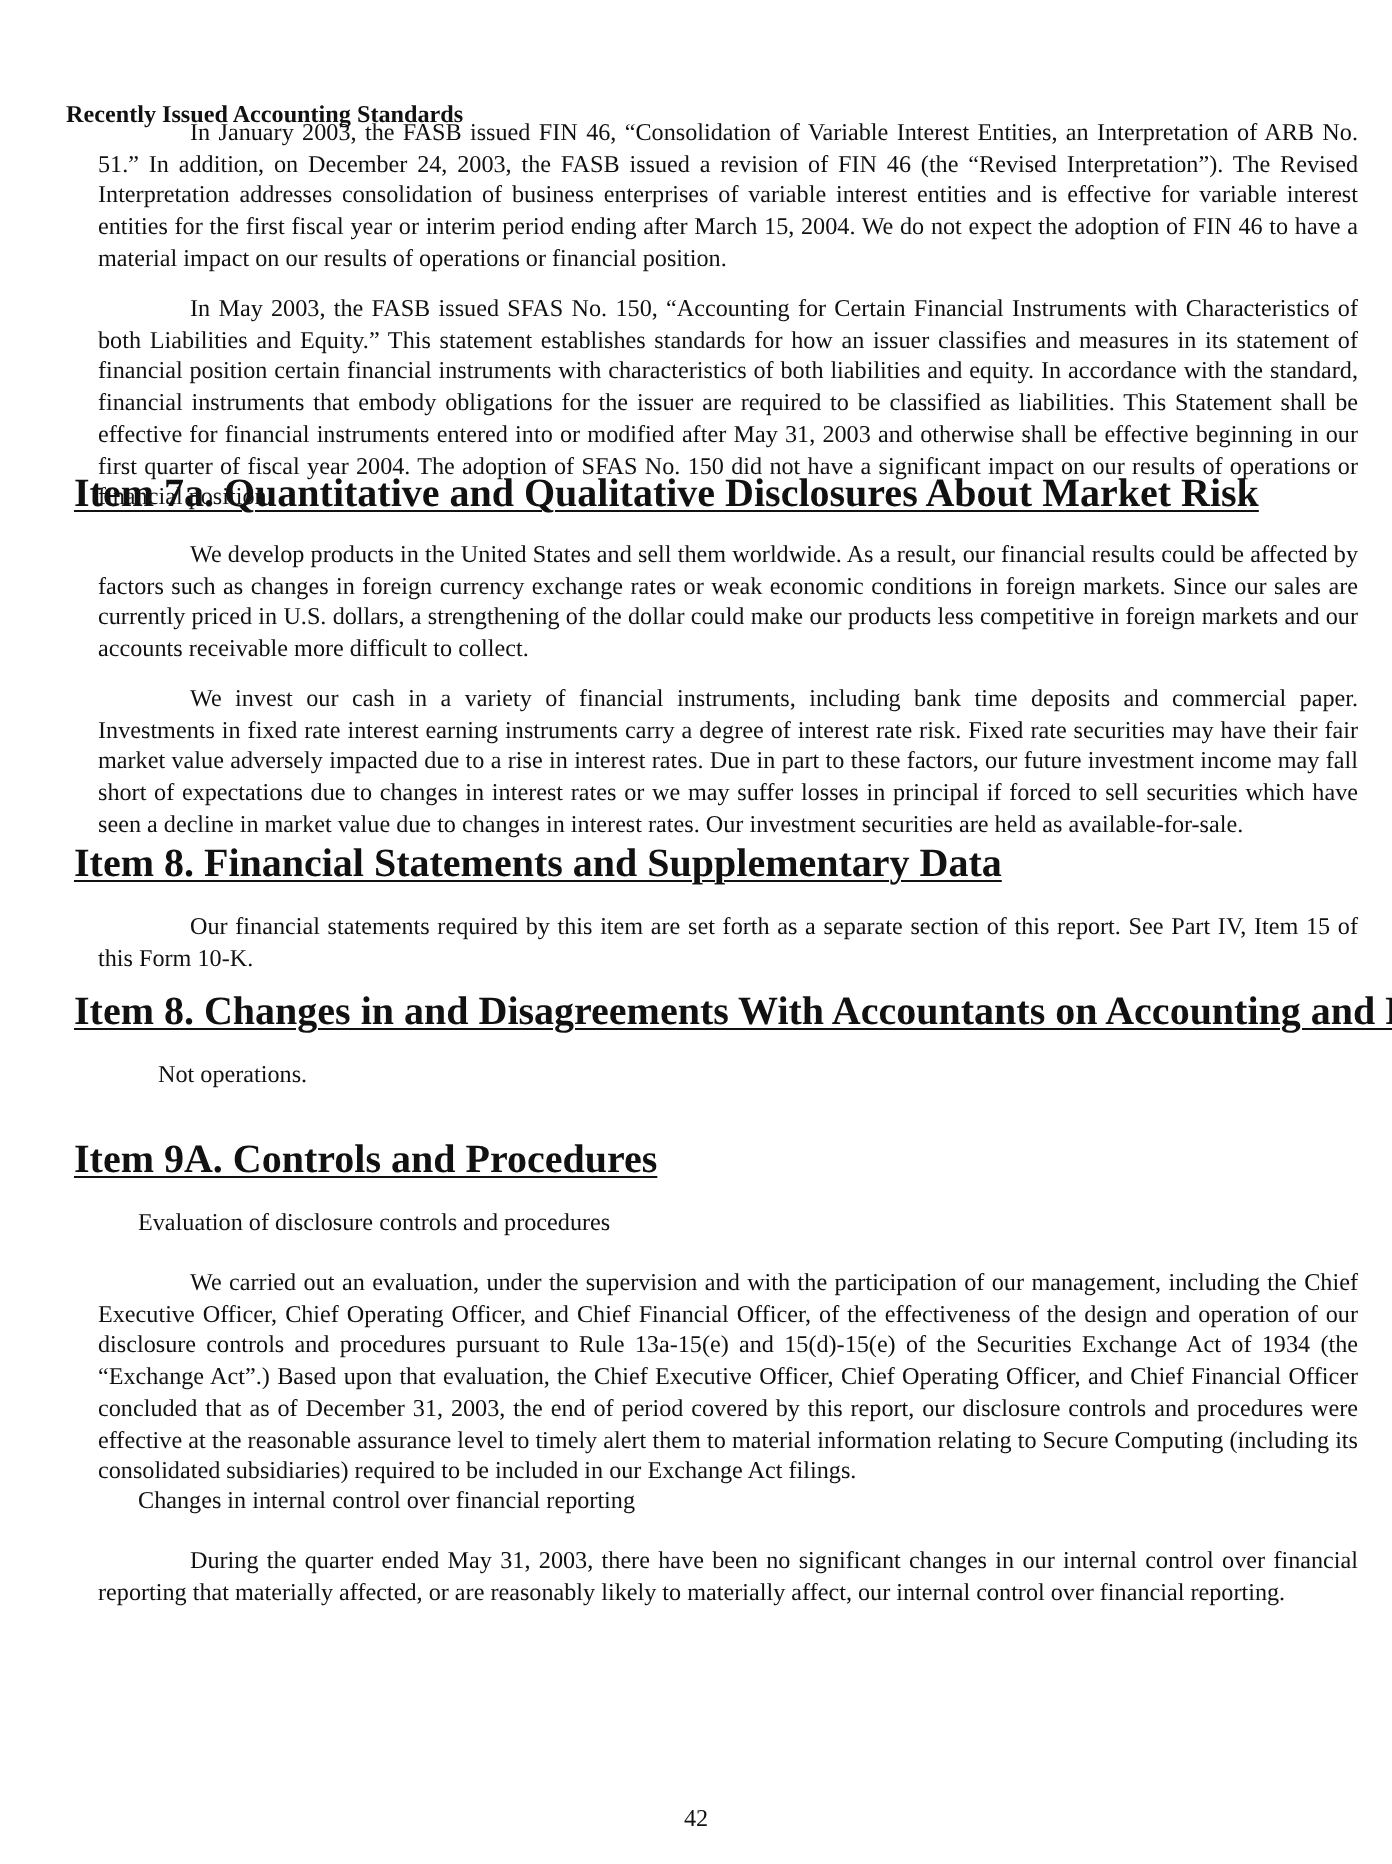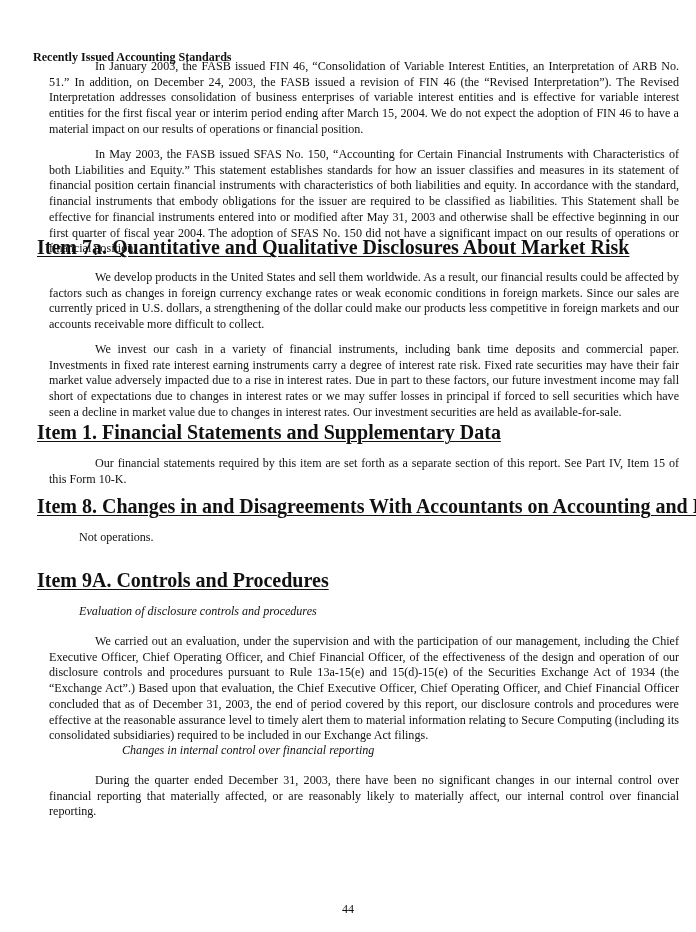--- a/index.html
+++ b/index.html
@@ -6,54 +6,54 @@
   body { width: 696px; height: 932px; position: relative; overflow: hidden; }
   .page {
     position: absolute; left: 33px; top: 0; width: 630px;
     font-family: "Liberation Serif", serif;
     font-size: 12.1px; line-height: 15.7px; color: #111111;
   }
   .sub-heading { position: absolute; left: 0; font-weight: bold; font-size: 12.1px; }
   .item-heading { position: absolute; left: 4px; font-weight: bold; font-size: 20px; text-decoration: underline; text-underline-offset: 2px; text-decoration-thickness: 1px; white-space: nowrap; }
   .para { position: absolute; left: 16px; width: 630px; text-align: justify; margin: 0; }
   .para .indent { display: inline-block; width: 46px; }
-  .ital { position: absolute; left: 46px; font-style: italic; }
+  .ital { position: absolute; left: 36px; }
   .plain { position: absolute; left: 46px; }
   .page-number { position: absolute; left: 0; width: 630px; text-align: center; }
 </style>
 </head>
 <body>
 
 <div class="page">
 
   <div class="sub-heading" style="top:50px;">Recently Issued Accounting Standards</div>
 
   <p class="para" style="top:59px;"><span class="indent"></span><span>In January 2003, the FASB issued FIN 46, “Consolidation of Variable Interest Entities, an Interpretation of ARB No. 51.” In addition, on December 24, 2003, the FASB issued a revision of FIN 46 (the “Revised Interpretation”).  The Revised Interpretation addresses consolidation of business enterprises of variable interest entities and is effective for variable interest entities for the first fiscal year or interim period ending after March 15, 2004. We do not expect the adoption of FIN 46 to have a material impact on our results of operations or financial position.</span></p>
 
   <p class="para" style="top:147px;"><span class="indent"></span><span>In May 2003, the FASB issued SFAS No. 150, “Accounting for Certain Financial Instruments with Characteristics of both Liabilities and Equity.” This statement establishes standards for how an issuer classifies and measures in its statement of financial position certain financial instruments with characteristics of both liabilities and equity. In accordance with the standard, financial instruments that embody obligations for the issuer are required to be classified as liabilities. This Statement shall be effective for financial instruments entered into or modified after May 31, 2003 and otherwise shall be effective beginning in our first quarter of fiscal year 2004. The adoption of SFAS No. 150 did not have a significant impact on our results of operations or financial position.</span></p>
 
   <div class="item-heading" style="top:240px;">Item 7a.  Quantitative and Qualitative Disclosures About Market Risk</div>
 
   <p class="para" style="top:270px;"><span class="indent"></span><span>We develop products in the United States and sell them worldwide.  As a result, our financial results could be affected by factors such as changes in foreign currency exchange rates or weak economic conditions in foreign markets.  Since our sales are currently priced in U.S. dollars, a strengthening of the dollar could make our products less competitive in foreign markets and our accounts receivable more difficult to collect.</span></p>
 
   <p class="para" style="top:342px;"><span class="indent"></span><span>We invest our cash in a variety of financial instruments, including bank time deposits and commercial paper.  Investments in fixed rate interest earning instruments carry a degree of interest rate risk.  Fixed rate securities may have their fair market value adversely impacted due to a rise in interest rates.  Due in part to these factors, our future investment income may fall short of expectations due to changes in interest rates or we may suffer losses in principal if forced to sell securities which have seen a decline in market value due to changes in interest rates.  Our investment securities are held as available-for-sale.</span></p>
 
-  <div class="item-heading" style="top:425px;">Item 1.  Financial Statements and Supplementary Data</div>
+  <div class="item-heading" style="top:425px;">Item 8.  Financial Statements and Supplementary Data</div>
 
   <p class="para" style="top:456px;"><span class="indent"></span><span>Our financial statements required by this item are set forth as a separate section of this report.  See Part IV, Item 15 of this Form 10-K.</span></p>
 
   <div class="item-heading" style="top:499px;">Item 8.  Changes in and Disagreements With Accountants on Accounting and Financial Disclosure</div>
 
   <div class="plain" style="top:530px;">Not operations.</div>
 
   <div class="item-heading" style="top:573px;">Item 9A.  Controls and Procedures</div>
 
   <div class="ital" style="top:604px;">Evaluation of disclosure controls and procedures</div>
 
   <p class="para" style="top:634px;"><span class="indent"></span><span>We carried out an evaluation, under the supervision and with the participation of our management, including the Chief Executive Officer, Chief Operating Officer, and Chief Financial Officer, of the effectiveness of the design and operation of our disclosure controls and procedures pursuant to Rule 13a-15(e) and 15(d)-15(e) of the Securities Exchange Act of 1934 (the “Exchange Act”.)  Based upon that evaluation, the Chief Executive Officer, Chief Operating Officer, and Chief Financial Officer concluded that as of December 31, 2003, the end of period covered by this report, our disclosure controls and procedures were effective at the reasonable assurance level to timely alert them to material information relating to Secure Computing (including its consolidated subsidiaries) required to be included in our Exchange Act filings.</span></p>
 
-  <div class="ital" style="top:743px;margin-left:43px;">Changes in internal control over financial reporting</div>
+  <div class="ital" style="top:743px;">Changes in internal control over financial reporting</div>
 
-  <p class="para" style="top:773px;"><span class="indent"></span><span>During the quarter ended December 31, 2003, there have been no significant changes in our internal control over financial reporting that materially affected, or are reasonably likely to materially affect, our internal control over financial reporting.</span></p>
+  <p class="para" style="top:773px;"><span class="indent"></span><span>During the quarter ended May 31, 2003, there have been no significant changes in our internal control over financial reporting that materially affected, or are reasonably likely to materially affect, our internal control over financial reporting.</span></p>
 
-  <div class="page-number" style="top:902px;">44</div>
+  <div class="page-number" style="top:902px;">42</div>
 
 </div>
 
 </body></html>

